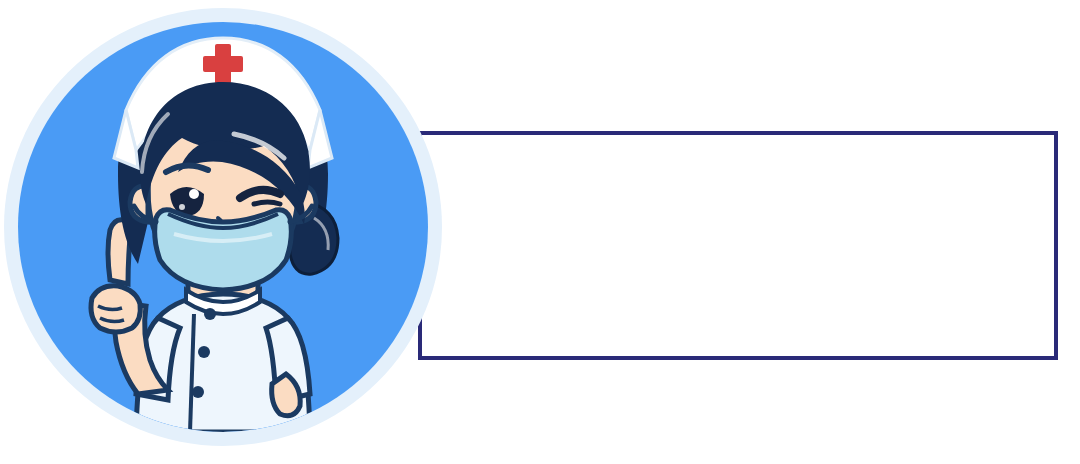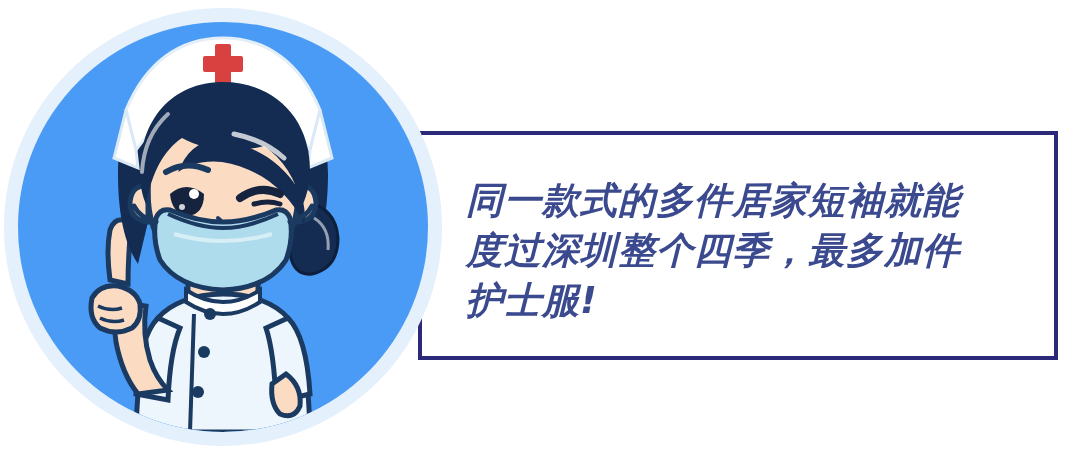--- a/index.html
+++ b/index.html
@@ -74,23 +74,20 @@
     top: 0;
   }
 </style>
 </head>
 <body>
 
 <div id="banner">
 
   <div id="text-frame"></div>
 
-  <div id="quote-text">同一款式的多件居家短袖就能
-度过深圳整个四季，最多加件
-护士服!</div>
 
   <div id="avatar-badge">
     <div id="avatar-ring"></div>
     <div id="avatar-disc">
 
       <svg id="avatar-art" width="410" height="410" viewBox="0 0 410 410">
 
         <defs>
           <clipPath id="discClip">
             <circle cx="205" cy="205" r="205"></circle>

